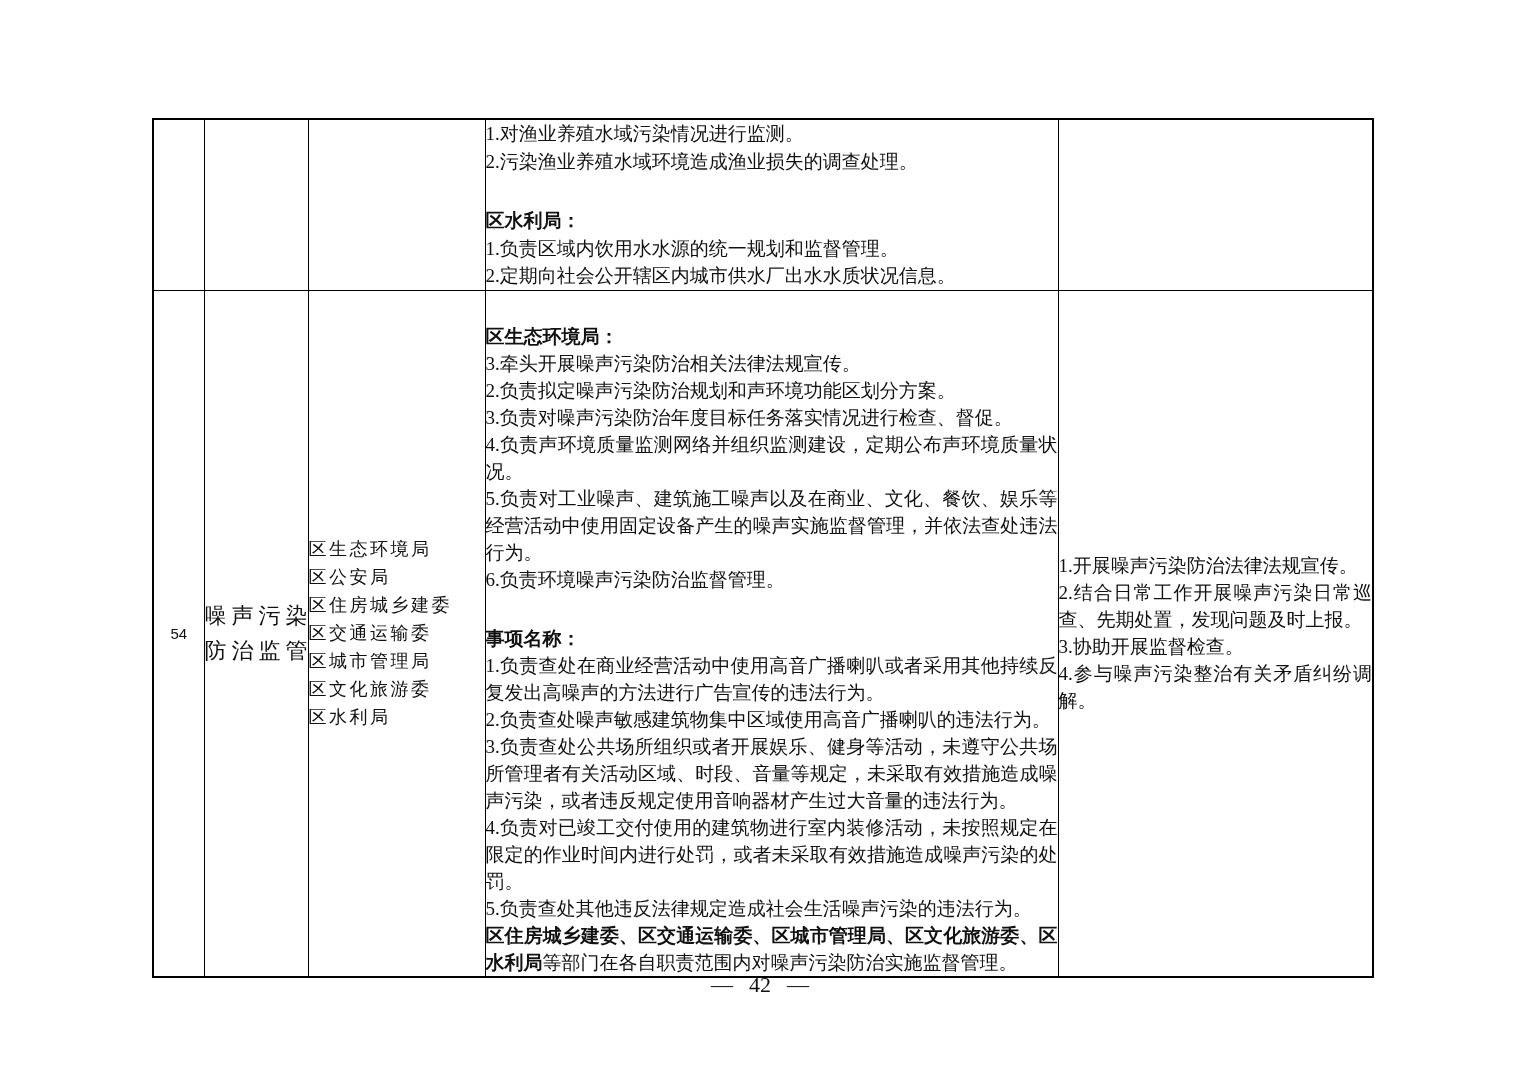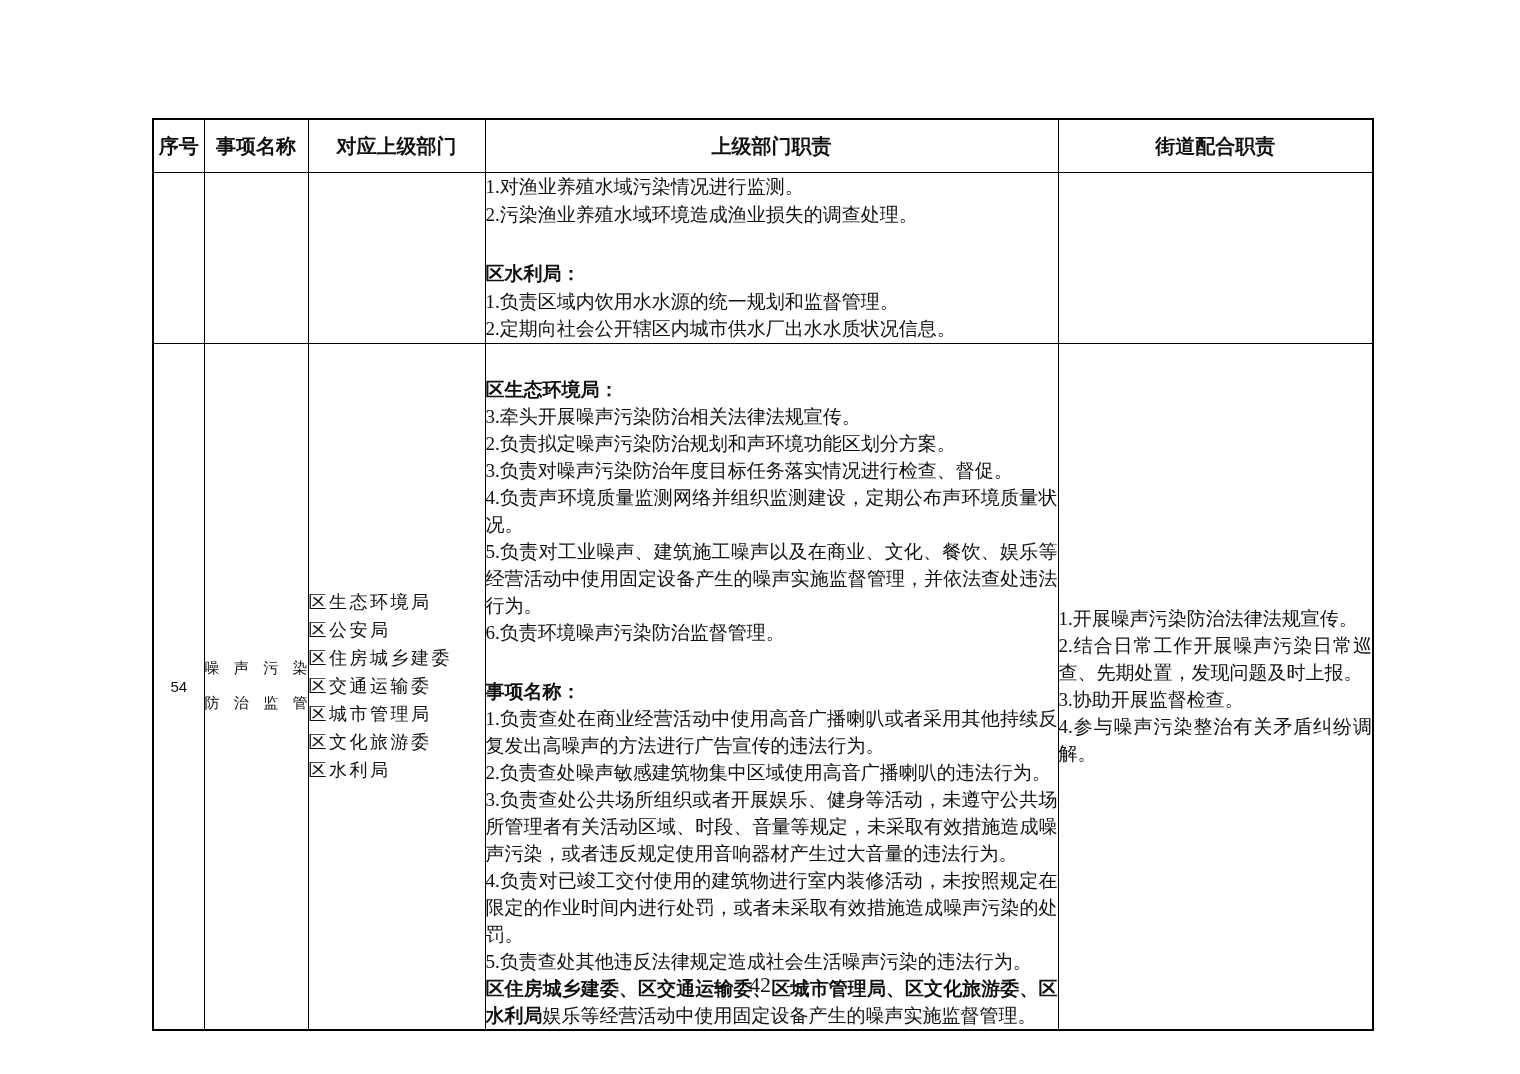--- a/index.html
+++ b/index.html
@@ -26,21 +26,21 @@
   tr.row-cont{height:140px;}
   tr.row-54{height:628px;}
 
   .serial-cell{
     text-align:center;
     font-family:"Liberation Sans","DejaVu Sans",sans-serif;
     font-size:15px;
   }
   .name-cell{padding:0 9px;}
   .name-line{
-    font-size:15px;line-height:35px;
+    font-size:22px;line-height:35px;
     text-align:justify;text-align-last:justify;
   }
   .dept-cell{padding:0 6px 0 9px;}
   .dept-line{
     font-size:18px;line-height:28px;letter-spacing:2.5px;
     white-space:nowrap;
   }
   .duty-cell{vertical-align:top;padding:4px 9px 0 9px;}
   .para{
     margin:0;font-size:19px;line-height:27px;
@@ -66,27 +66,20 @@
   <table class="doc-table">
     <colgroup>
       <col style="width:51px">
       <col style="width:104px">
       <col style="width:177px">
       <col style="width:573px">
       <col style="width:315px">
     </colgroup>
 
     <tbody>
-        <tr>
-      <th>序号</th>
-      <th>事项名称</th>
-      <th>对应上级部门</th>
-      <th>上级部门职责</th>
-      <th>街道配合职责</th>
-    </tr>
 
     <tr class="row-cont">
       <td class="serial-cell"></td>
       <td class="name-cell"></td>
       <td class="dept-cell"></td>
       <td class="duty-cell">
         <p class="para">1.对渔业养殖水域污染情况进行监测。</p>
         <p class="para">2.污染渔业养殖水域环境造成渔业损失的调查处理。</p>
         <p class="para bold">区水利局：</p>
         <p class="para">1.负责区域内饮用水水源的统一规划和监督管理。</p>
@@ -117,21 +110,21 @@
         <p class="para">3.负责对噪声污染防治年度目标任务落实情况进行检查、督促。</p>
         <p class="para">4.负责声环境质量监测网络并组织监测建设，定期公布声环境质量状况。</p>
         <p class="para">5.负责对工业噪声、建筑施工噪声以及在商业、文化、餐饮、娱乐等经营活动中使用固定设备产生的噪声实施监督管理，并依法查处违法行为。</p>
         <p class="para">6.负责环境噪声污染防治监督管理。</p>
         <p class="para bold">事项名称：</p>
         <p class="para">1.负责查处在商业经营活动中使用高音广播喇叭或者采用其他持续反复发出高噪声的方法进行广告宣传的违法行为。</p>
         <p class="para">2.负责查处噪声敏感建筑物集中区域使用高音广播喇叭的违法行为。</p>
         <p class="para">3.负责查处公共场所组织或者开展娱乐、健身等活动，未遵守公共场所管理者有关活动区域、时段、音量等规定，未采取有效措施造成噪声污染，或者违反规定使用音响器材产生过大音量的违法行为。</p>
         <p class="para">4.负责对已竣工交付使用的建筑物进行室内装修活动，未按照规定在限定的作业时间内进行处罚，或者未采取有效措施造成噪声污染的处罚。</p>
         <p class="para">5.负责查处其他违反法律规定造成社会生活噪声污染的违法行为。</p>
-        <p class="para"><span class="bold-run">区住房城乡建委、区交通运输委、区城市管理局、区文化旅游委、区水利局</span><span>娱乐等经营活动中使用固定设备产生的噪声实施监督管理。</span></p>
+        <p class="para"><span class="bold-run">区住房城乡建委、区交通运输委、区城市管理局、区文化旅游委、区水利局</span><span>等部门在各自职责范围内对噪声污染防治实施监督管理。</span></p>
       </td>
       <td class="coop-cell">
         <p class="para">1.开展噪声污染防治法律法规宣传。</p>
         <p class="para">2.结合日常工作开展噪声污染日常巡查、先期处置，发现问题及时上报。</p>
         <p class="para">3.协助开展监督检查。</p>
         <p class="para">4.参与噪声污染整治有关矛盾纠纷调解。</p>
       </td>
     </tr>
   </tbody>
     </table>

